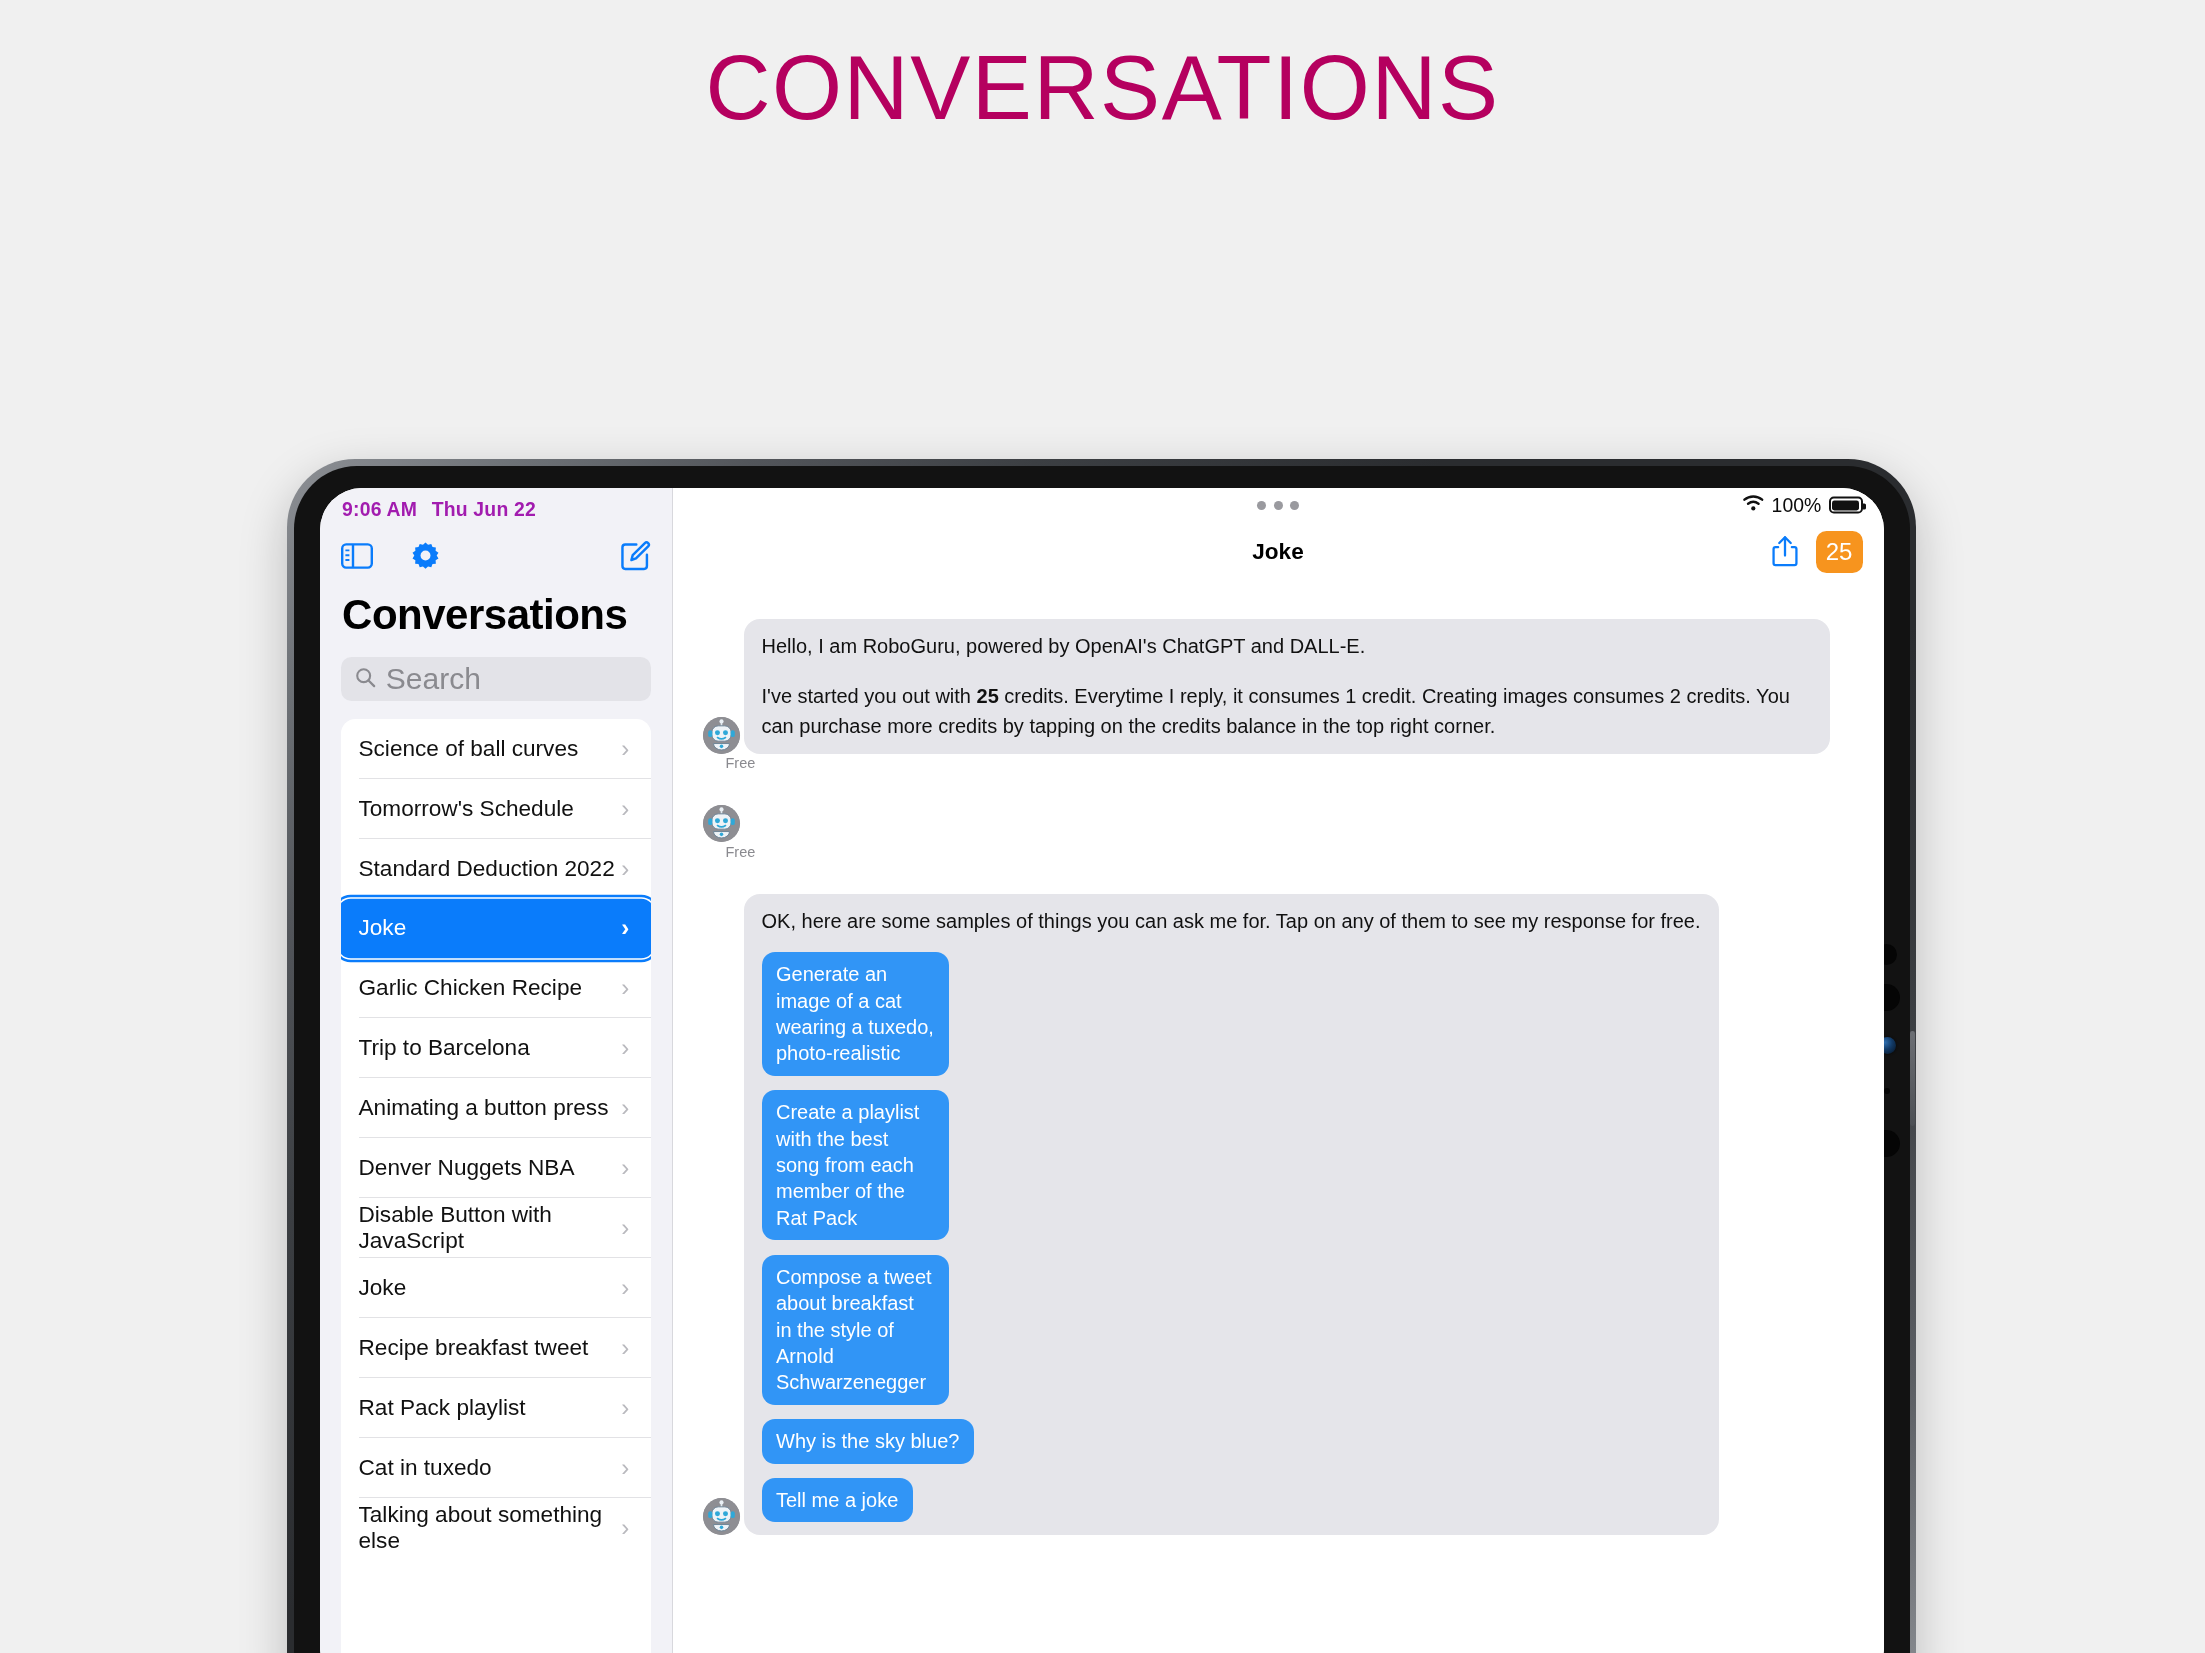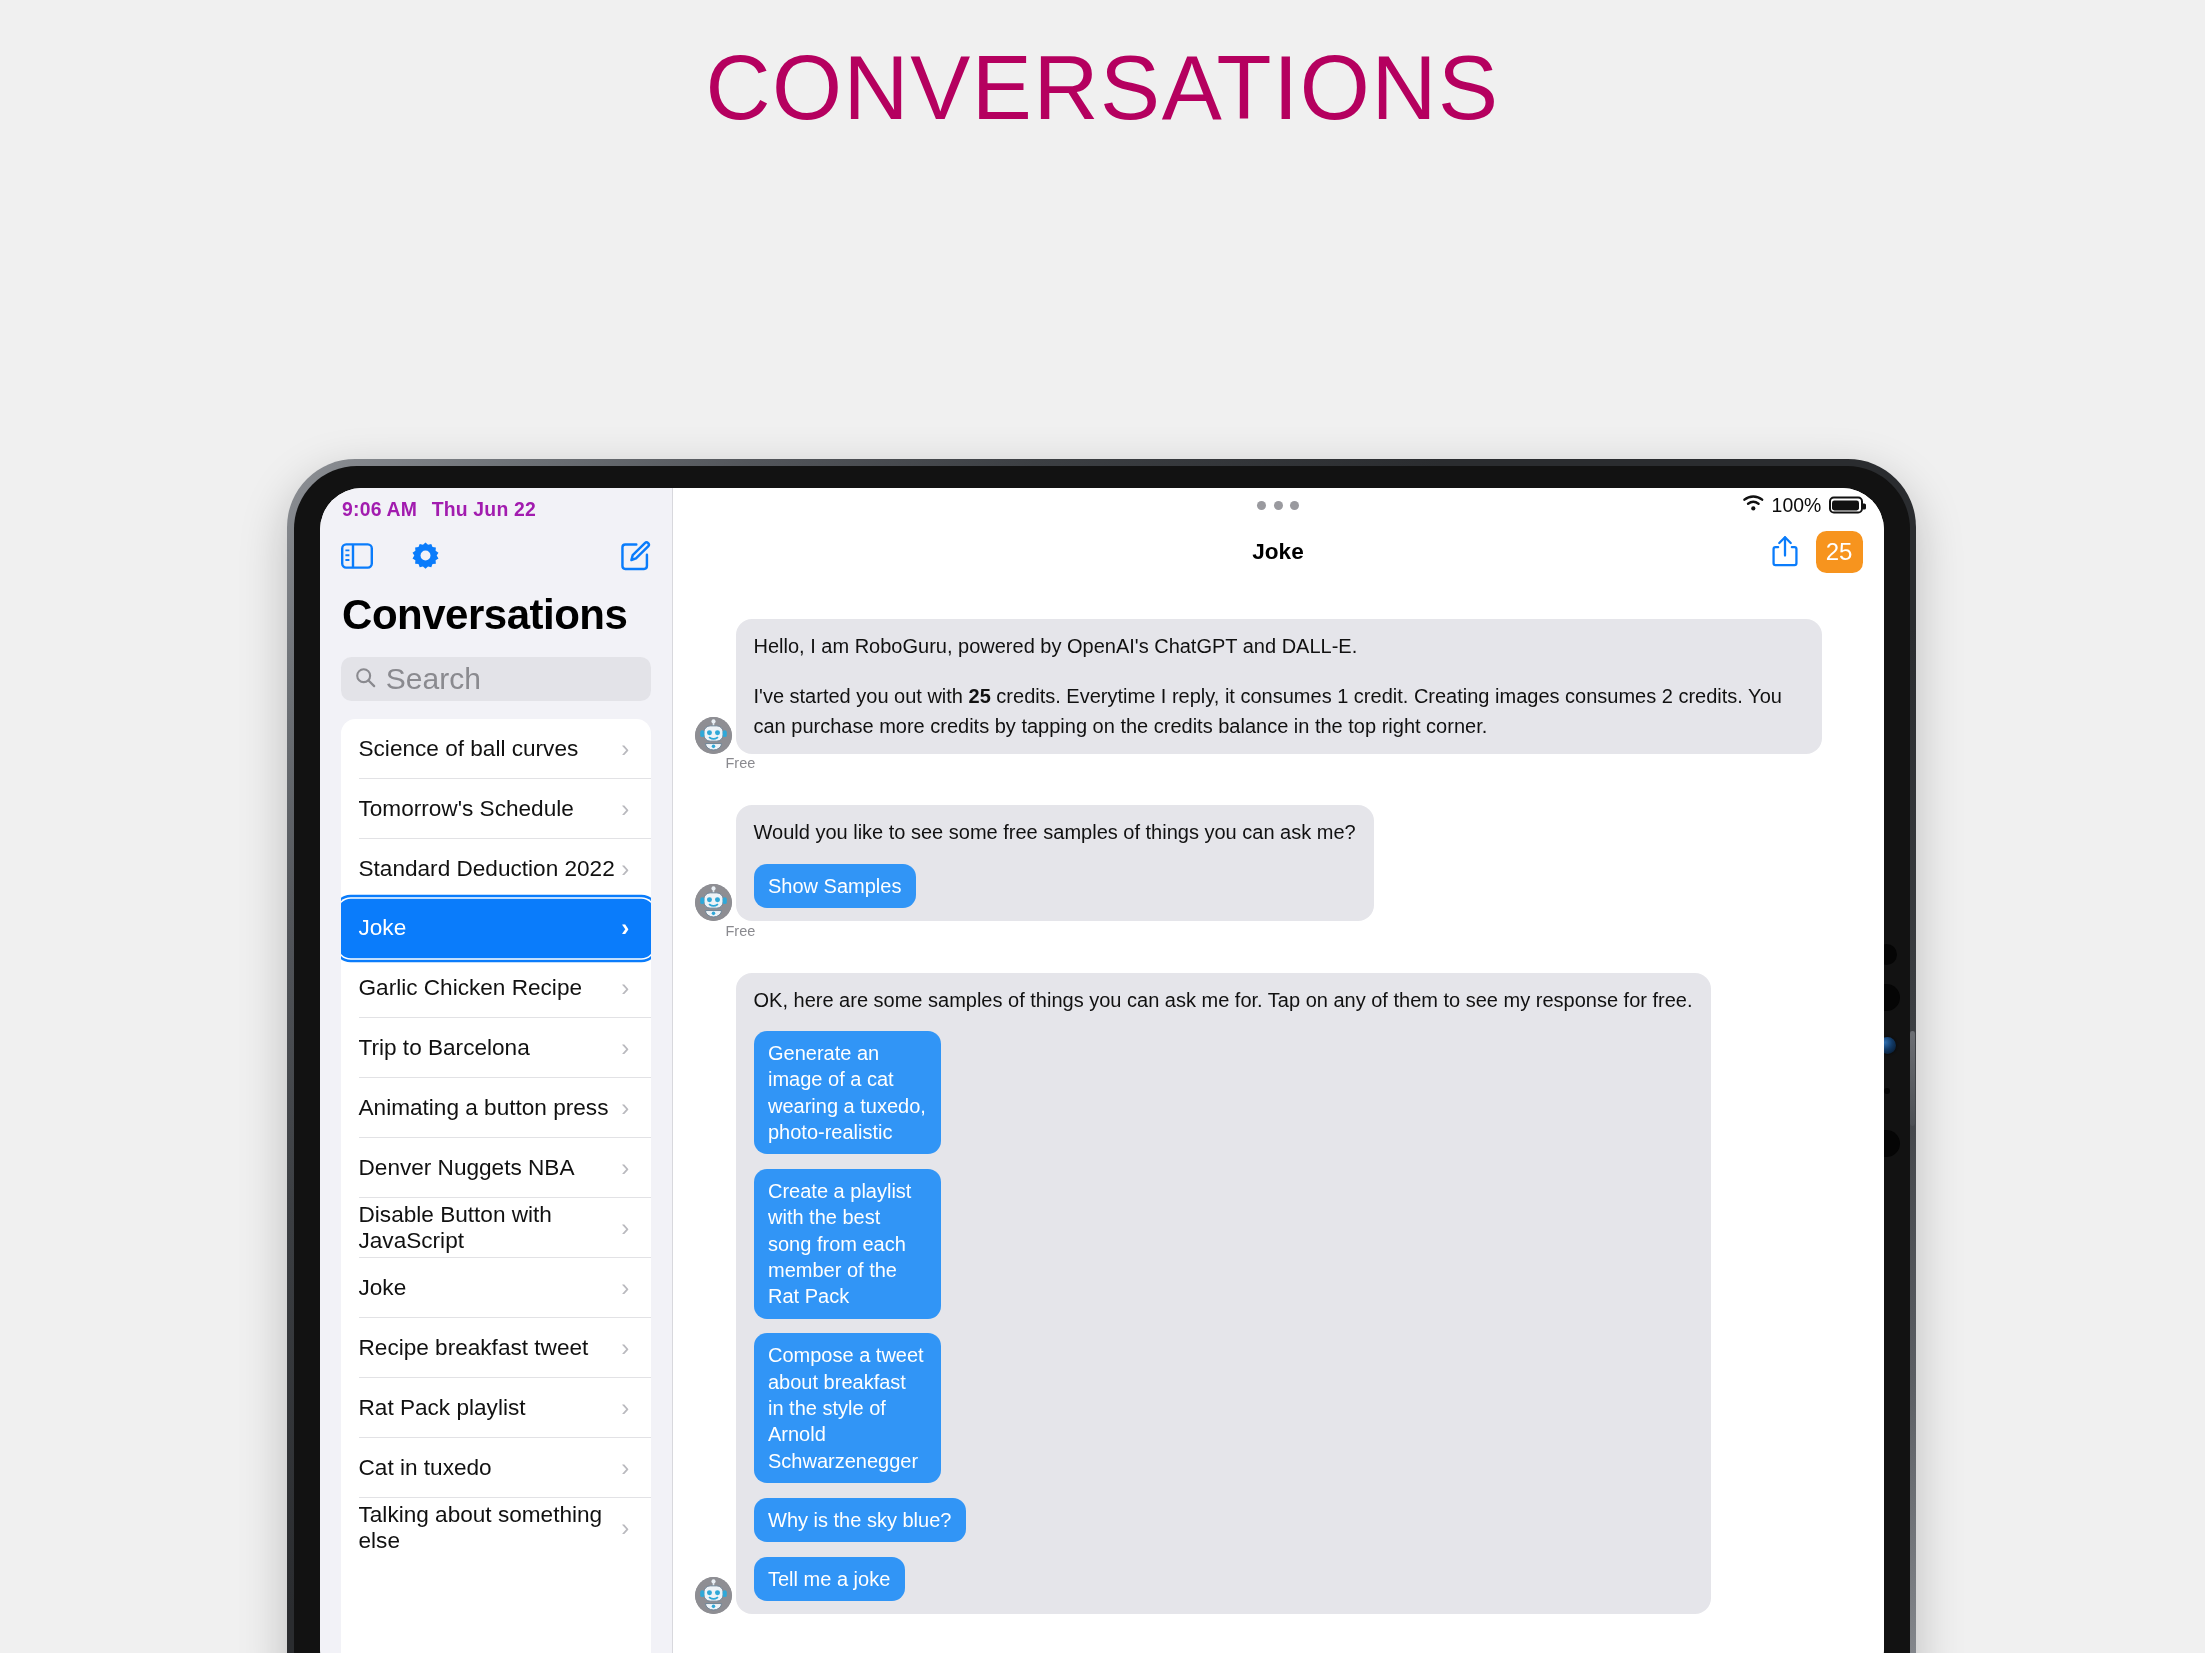--- a/index.html
+++ b/index.html
@@ -135,21 +135,21 @@
     position: absolute; right: 21px; top: 50%; transform: translateY(-50%);
     display: flex; align-items: center; gap: 18px;
   }
   .credits-badge {
     min-width: 47px; height: 42px; background: #f7941e; color: #fff;
     border-radius: 10.5px; display: flex; align-items: center; justify-content: center;
     font-size: 24px; font-weight: 500; padding: 0 8px;
   }
 
   .messages { flex: 1; overflow: hidden; padding: 3.2px 0 0 0; position: relative; }
-  .msg-row { display: flex; align-items: flex-end; padding: 0 29px 0 18px; position: relative; margin-top: 34px; }
+  .msg-row { display: flex; align-items: flex-end; padding: 0 29px 0 26px; position: relative; margin-top: 34px; }
   .avatar-col { width: 45px; flex: 0 0 45px; display: flex; flex-direction: column; align-items: center; }
   .avatar {
     width: 37px; height: 37px; border-radius: 50%;
     background: #8e8e93; display: flex; align-items: center; justify-content: center;
     overflow: hidden;
   }
   .free-tag { font-size: 14.5px; color: #8a8a8f; margin-left: 53px; margin-top: 1.6px; margin-bottom: 8px; }
   .bubble-in {
     background: #e5e5ea; color: #111; border-radius: 16px;
     padding: 13px 18px; font-size: 20px; line-height: 1.46;
@@ -367,24 +367,20 @@
                         <rect x="6.5" y="16.5" width="5" height="8.5" rx="2.4" fill="#2fa8d8"></rect>
                         <rect x="34.5" y="16.5" width="5" height="8.5" rx="2.4" fill="#2fa8d8"></rect>
                         <circle cx="18" cy="19.5" r="3.1" fill="#2fa8d8"></circle>
                         <circle cx="28" cy="19.5" r="3.1" fill="#2fa8d8"></circle>
                         <path d="M18 25.5 q5 3.4 10 0" fill="none" stroke="#2fa8d8" stroke-width="2" stroke-linecap="round"></path>
                         <path d="M13 33 a10 8 0 0 0 20 0 Z" fill="#eef3f7" stroke="#6d8496" stroke-width="1.2"></path>
                         <circle cx="23" cy="36.5" r="2.2" fill="#2fa8d8"></circle>
                       </svg>
                     </div>
                   </div>
-                  <div class="bubble-in">
-                    <p>Would you like to see some free samples of things you can ask me?</p>
-                    <div><span class="chip first">Show Samples</span><br></div>
-                  </div>
                 </div>
                 <div class="free-tag">Free</div>
               </div>
               <div style="margin-top: 11.3px;">
                 <div class="msg-row">
                   <div class="avatar-col">
                     <div class="avatar">
                       <svg viewBox="0 0 46 46" width="37" height="37">
                         <circle cx="23" cy="23" r="23" fill="#8e8e93"></circle>
                         <line x1="23" y1="6" x2="23" y2="11" stroke="#dfe7ee" stroke-width="2"></line>

